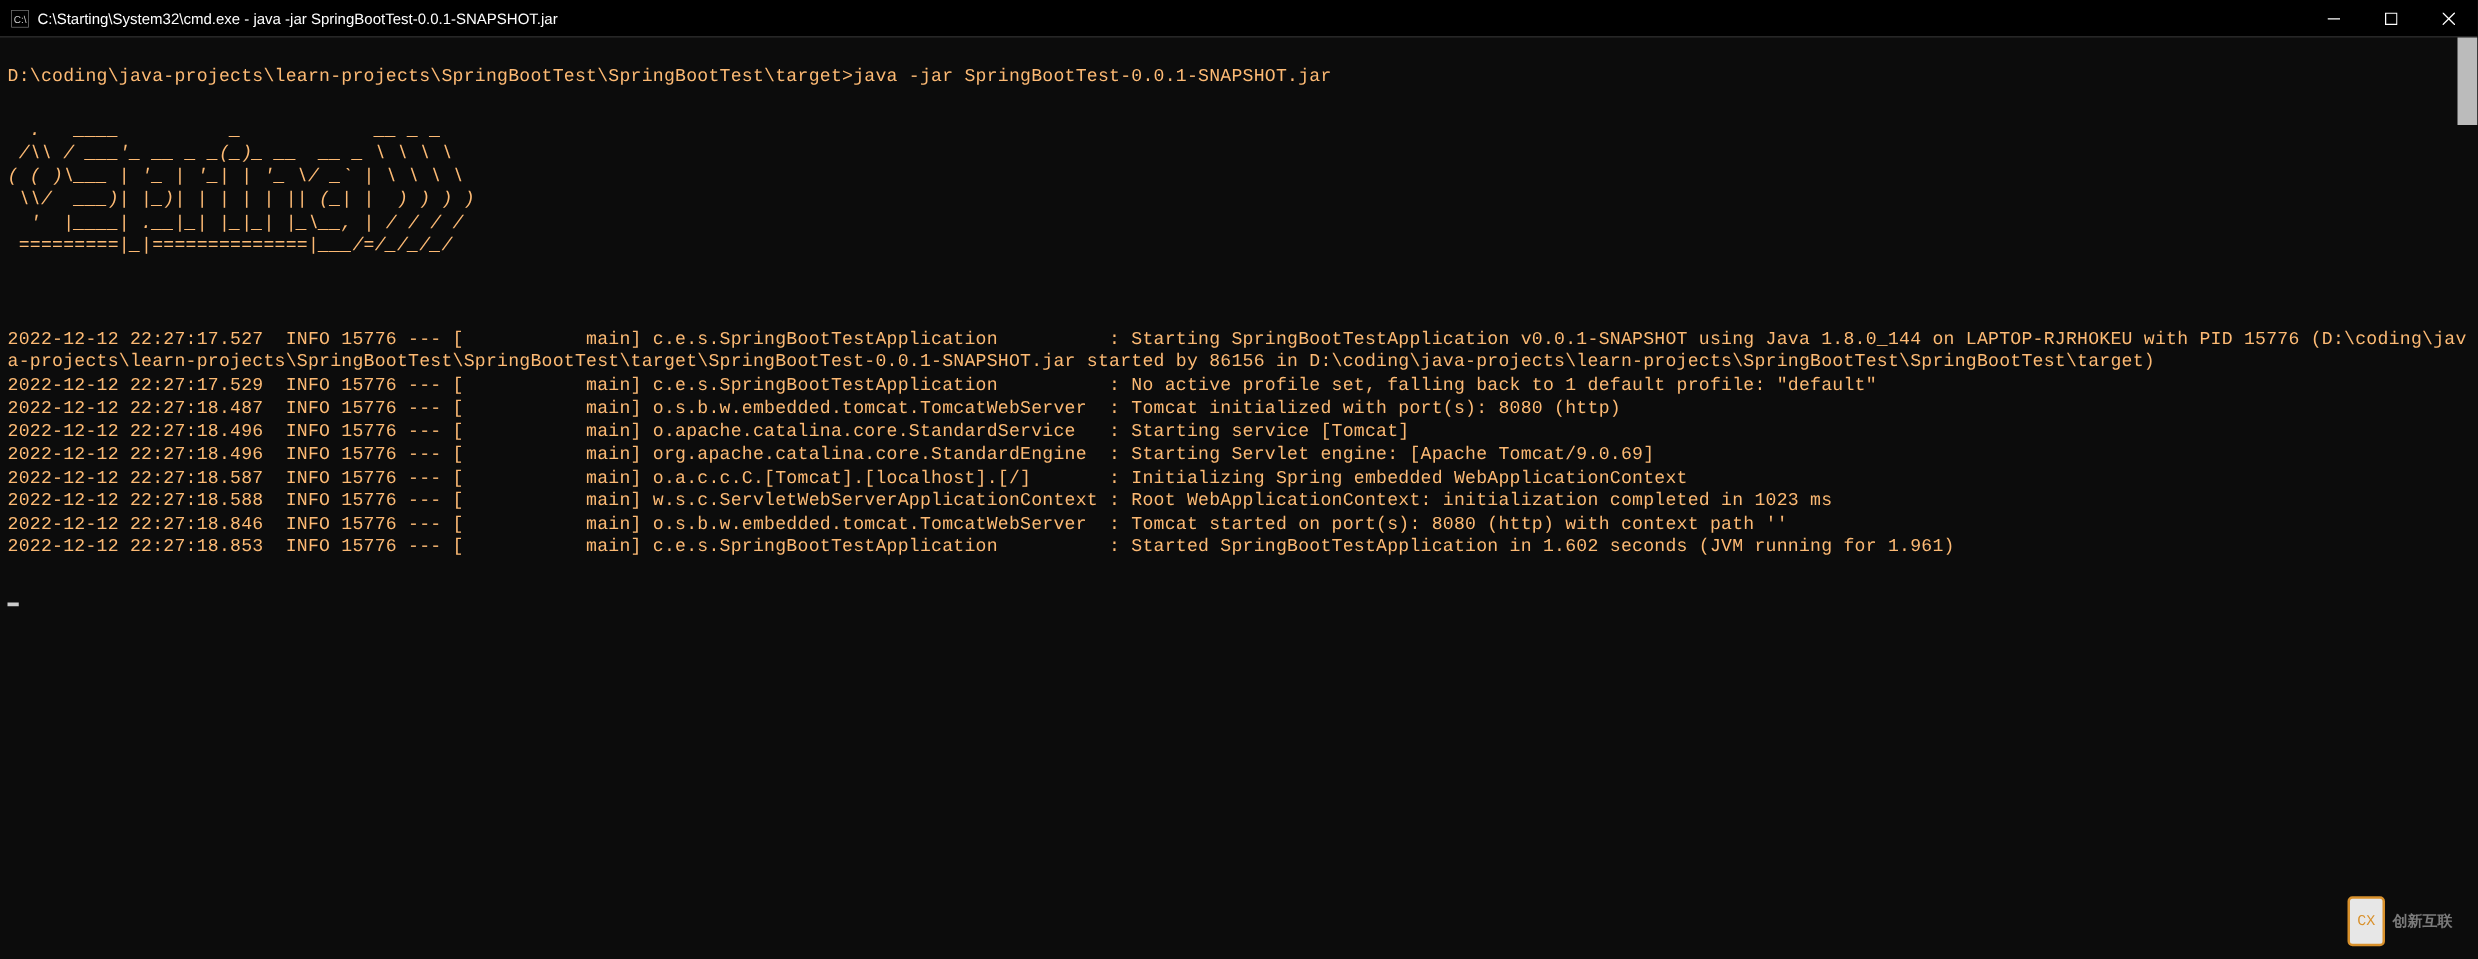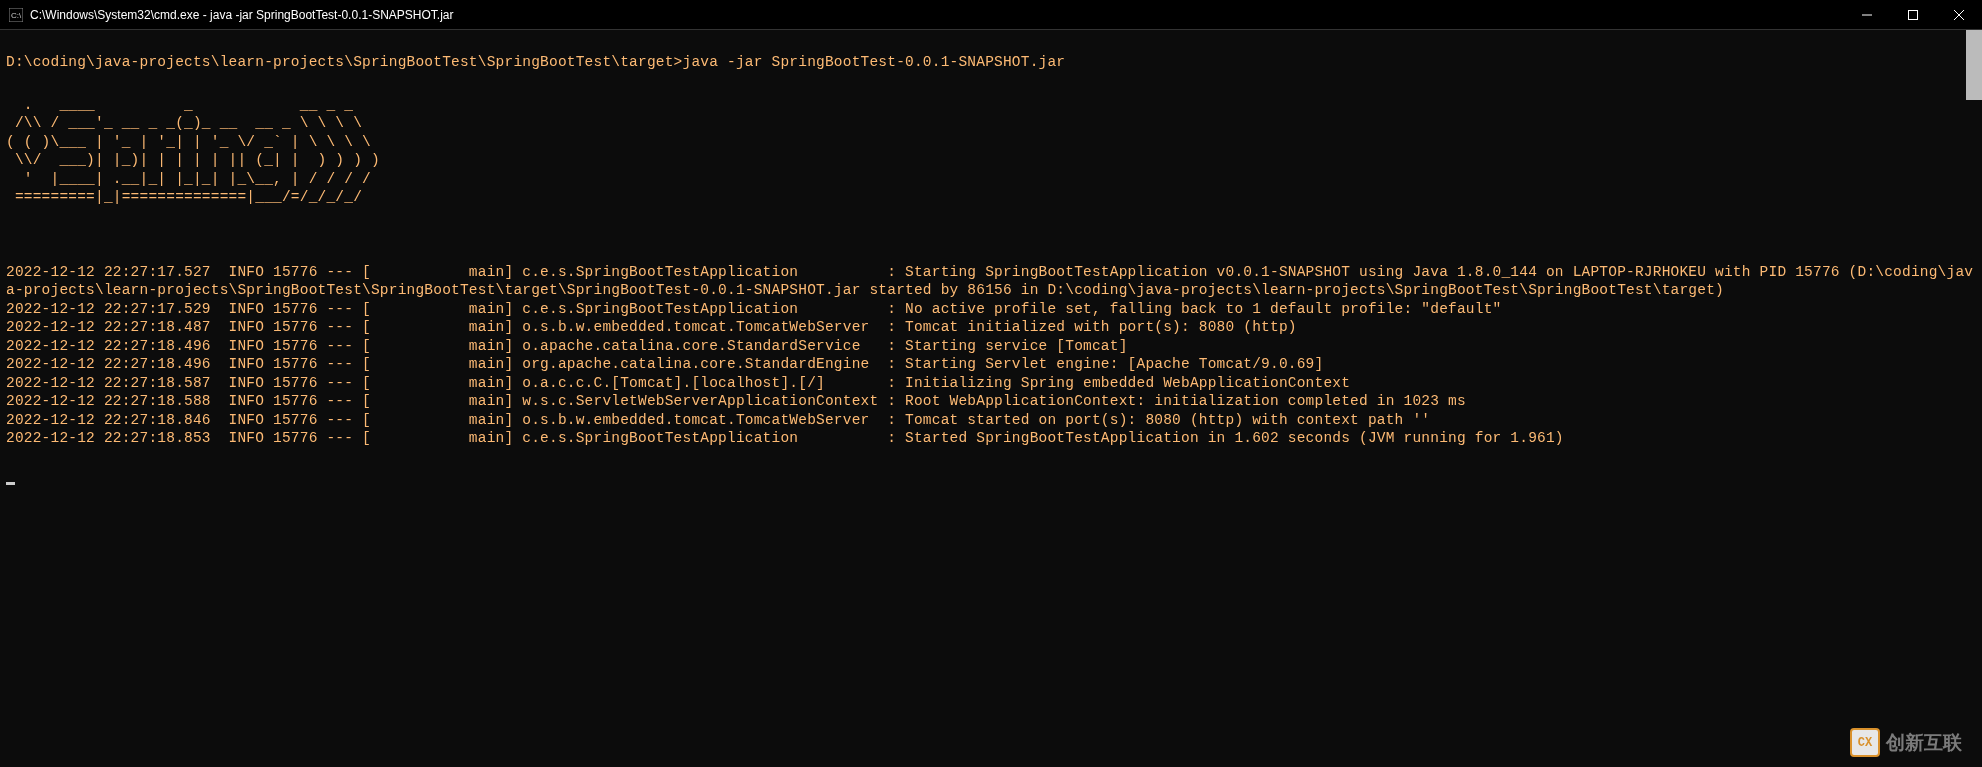--- a/index.html
+++ b/index.html
@@ -50,21 +50,21 @@
     padding: 4px 6px;
     white-space: pre;
     line-height: 1.28;
     letter-spacing: 0.2px;
     color: #fdba74;
     position: relative;
     height: calc(100% - 30px);
     overflow: hidden;
   }
   .prompt-line { white-space: pre-wrap; word-break: break-all; }
-  .ascii-art { white-space: pre; margin-top: 6px; }
+  .ascii-art { white-space: pre; margin-top: 6px; font-style: italic; }
   .log-line { white-space: pre-wrap; word-break: break-all; }
   .cursor {
     display: inline-block;
     width: 9px;
     height: 3px;
     background: #cccccc;
     vertical-align: bottom;
   }
   .scrollbar {
     position: absolute;
@@ -78,49 +78,49 @@
     position: absolute;
     right: 20px;
     bottom: 10px;
     display: flex;
     align-items: center;
     gap: 6px;
     opacity: 0.9;
   }
   .watermark-logo {
     width: 30px;
-    height: 29px;
+    height: 40px;
     border: 2px solid #f0a030;
     border-radius: 4px;
     display: flex;
     align-items: center;
     justify-content: center;
     color: #f0a030;
-    font-weight: bold;
+    font-weight: normal;
     font-size: 12px;
     background: #fff;
   }
   .watermark-text {
     font-family: 'Microsoft YaHei', sans-serif;
-    font-size: 19px;
+    font-size: 12px;
     color: #888;
     font-weight: bold;
   }
 </style>
 </head>
 <body>
 
 <div class="titlebar">
   <span class="titlebar-icon">
     <svg width="14" height="14" viewBox="0 0 14 14">
         <rect x="0" y="0" width="14" height="14" fill="#000" stroke="#888"></rect>
         <text x="2" y="10" font-size="8" fill="#ccc">C:\</text>
       </svg>
   </span>
-  <span class="titlebar-text">C:\Windows\System32\cmd.exe - java  -jar SpringBootTest-0.0.1-SNAPSHOT.jar</span>
+  <span class="titlebar-text">C:\Starting\System32\cmd.exe - java  -jar SpringBootTest-0.0.1-SNAPSHOT.jar</span>
   <div class="window-controls">
     <div class="window-btn">
       <svg width="10" height="10" viewBox="0 0 10 10">
           <line x1="0" y1="5" x2="10" y2="5" stroke-width="1"></line>
         </svg>
     </div>
     <div class="window-btn">
       <svg width="10" height="10" viewBox="0 0 10 10">
           <rect x="0.5" y="0.5" width="9" height="9" stroke-width="1"></rect>
         </svg>

